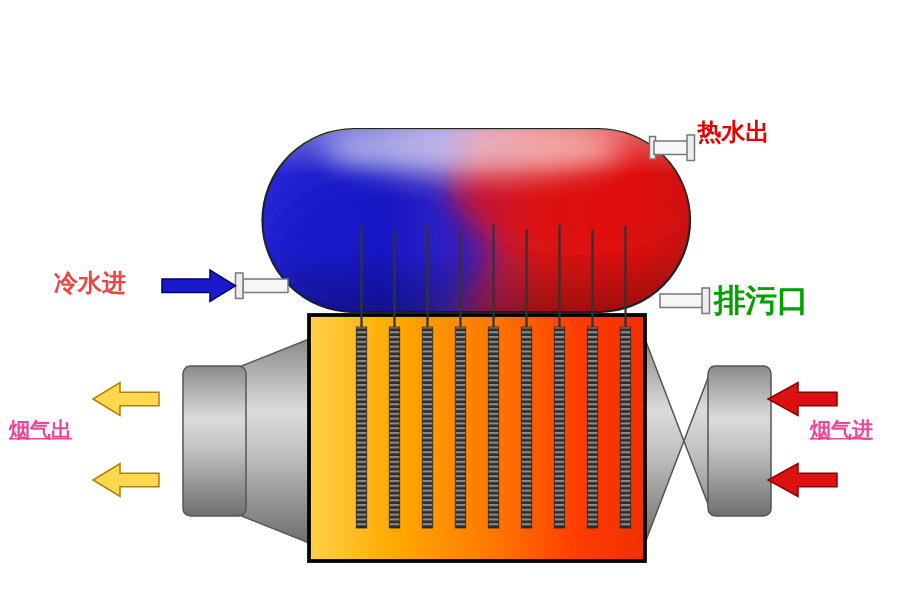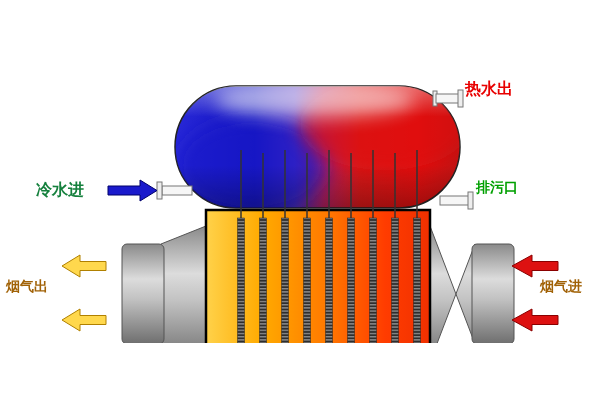--- a/index.html
+++ b/index.html
@@ -1,35 +1,35 @@
 <!DOCTYPE html>
 <html><head>
 <meta charset="utf-8">
 <style>
   html,body{margin:0;padding:0;background:#fff;}
   .canvas{
     position:relative;
-    width:614px;height:343px;
+    width:614px;height:409px;
     background:#ffffff;
     font-family:"Liberation Sans", sans-serif;
     overflow:hidden;
     border-radius:27px;
   }
   .diagram-svg{position:absolute;left:0;top:0;}
   .lbl{
     position:absolute;
     font-weight:bold;
     font-size:16px;
     white-space:nowrap;
     line-height:1;
   }
   .lbl-hot{color:#e80000;}
-  .lbl-cold{color:#15803d;}
-  .lbl-drain{color:#00a000;font-size:14px;}
-  .lbl-flue{color:#a16207;font-size:14px;}
+  .lbl-cold{color:#ef4444;}
+  .lbl-drain{color:#00a000;font-size:21px;margin-top:10px;}
+  .lbl-flue{color:#ec4899;font-size:14px;text-decoration:underline;}
 </style>
 </head>
 <body>
 
 <div class="canvas">
 
   <svg class="diagram-svg" width="614" height="409" viewBox="0 0 614 409">
     <defs>
       <linearGradient id="tankGrad" x1="0" y1="0" x2="1" y2="0">
         <stop offset="0" stop-color="#2828d8"></stop>

